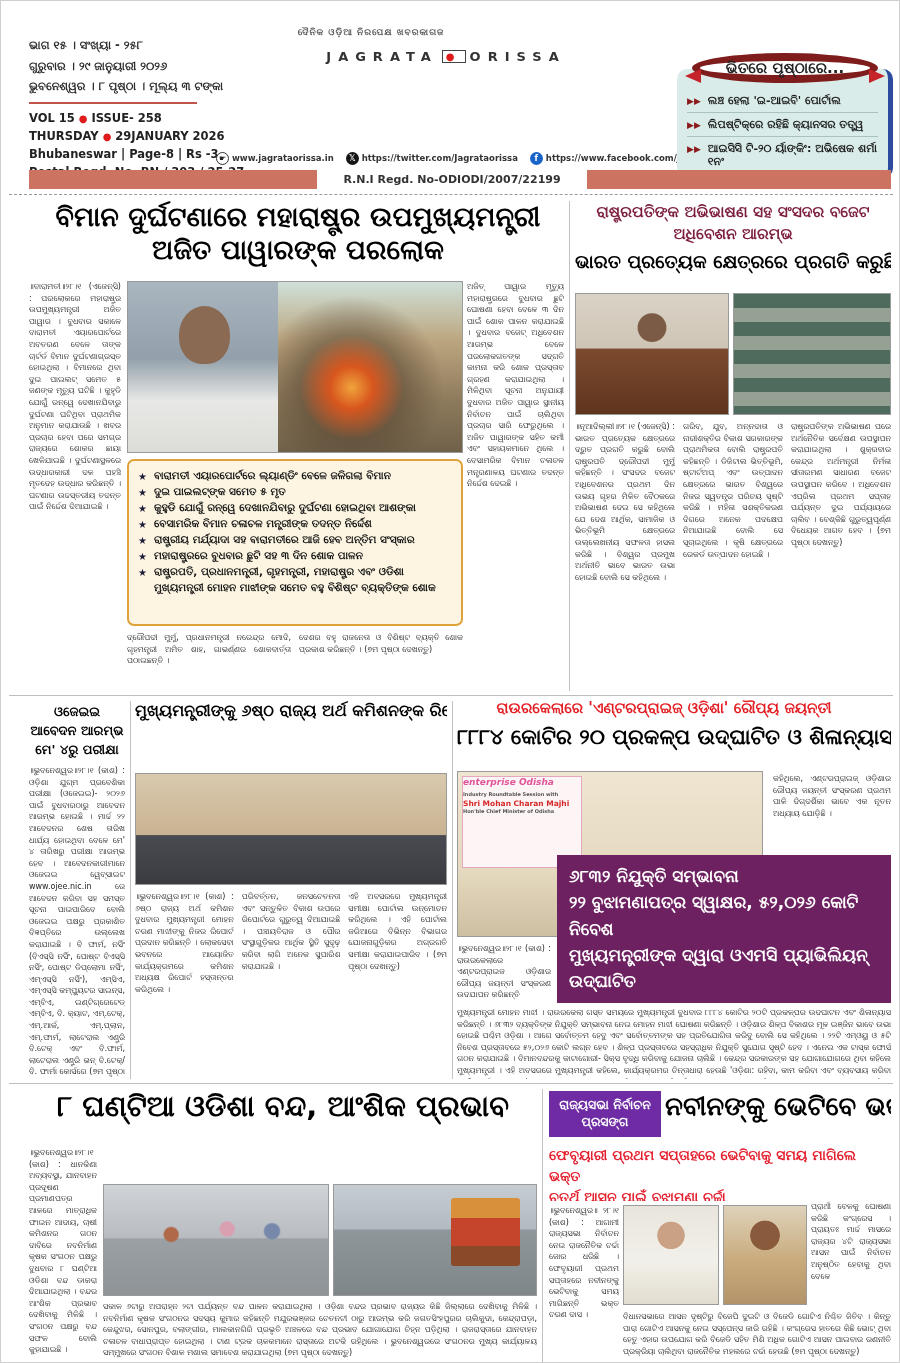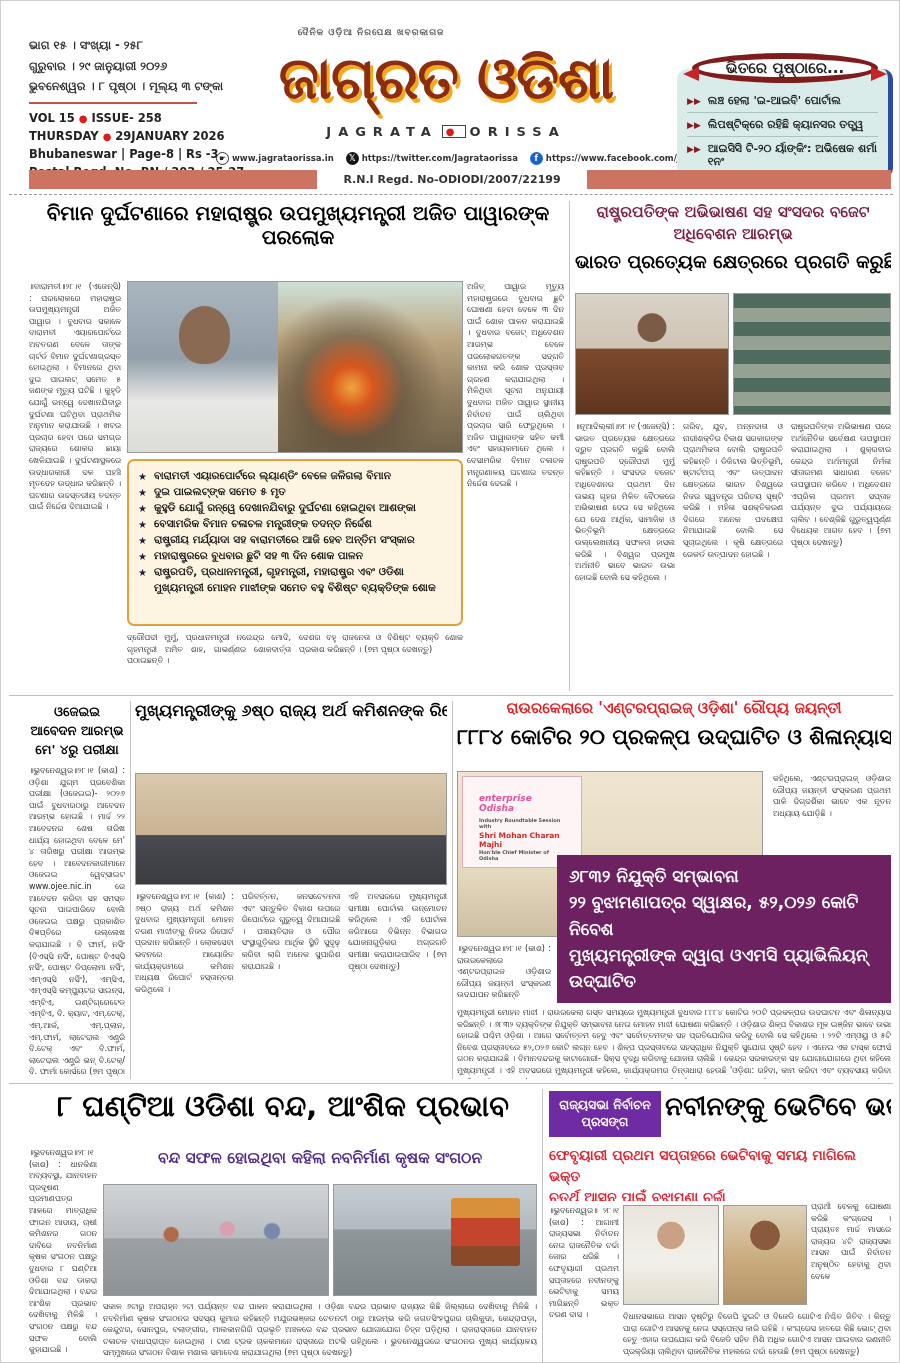--- a/index.html
+++ b/index.html
@@ -19,21 +19,21 @@
   .mh-div{width:168px;border-top:2px solid #c0544a;margin:5px 0 6px}
   .mh-eng{font-size:11.5px;font-weight:bold;color:#222;line-height:1.55;white-space:nowrap}
   .reddot{color:#e01b1b;font-size:10px;padding:0 4px}
   .logo{font-size:58px;font-weight:800;color:#8c2d12;letter-spacing:-1px;line-height:1.3;white-space:nowrap;text-shadow:3px 4px 0 #f4a81d}
   .logo-sub{font-size:13px;font-weight:bold;letter-spacing:7px;color:#333;white-space:nowrap}
   .logo-dot{display:inline-block;border:1px solid #444;background:#fff;color:#e01b1b;font-size:10px;padding:0 3px;margin:0 4px;vertical-align:1px}
   .soc-row{font-size:8.5px;font-weight:bold;color:#333;white-space:nowrap}
   .soc-ic{display:inline-flex;width:13px;height:13px;border-radius:50%;align-items:center;justify-content:center;font-size:8px;color:#fff;vertical-align:middle;margin:0 3px 0 9px}
   .ic-x{background:#151515}.ic-f{background:#1a64c8}
   .ic-hand{background:#fff;color:#222;border:1px solid #333}
-  .eye{position:relative;width:186px;height:30px;margin:0 auto;background:#fff;border:6px solid #7f1d1d;border-radius:50%;display:flex;align-items:center;justify-content:center;font-weight:bold;font-size:15px;color:#222;z-index:2}
+  .eye{position:relative;width:186px;height:30px;margin:0 auto;background:#fff;border:8px solid #7f1d1d;border-radius:50%;display:flex;align-items:center;justify-content:center;font-weight:bold;font-size:15px;color:#222;z-index:2}
   .eye::before,.eye::after{content:"";position:absolute;top:8px;border:7px solid transparent}
   .eye::before{left:-22px;border-right:16px solid #c5242b}
   .eye::after{right:-22px;border-left:16px solid #c5242b}
   .inside-box{margin-top:-14px;padding:20px 10px 5px;background:#d9ecea;border-radius:10px;border-right:5px solid #2c4a9e}
   .in-item{display:flex;gap:7px;font-size:11px;font-weight:bold;color:#1d1d1d;padding:5px 0;align-items:baseline}
   .in-item + .in-item{border-top:1px solid #a9c2bf}
   .fwd{color:#8a1a1a;font-size:9px;flex:0 0 auto}
   .strip{position:absolute;height:19px;background:#cc7361}
   .rni{font-size:11px;font-weight:bold;color:#333;white-space:nowrap}
 
@@ -48,21 +48,21 @@
   
   .photo{position:absolute;border:1px solid #9a9a9a;overflow:hidden}
   .ph-crash{display:flex}
   .ph-crash .pc-l{width:45%;height:100%;background:linear-gradient(180deg,#a9b6c0 0%,#93a0ab 45%,#e8e8e6 70%,#dcdcd8 100%);position:relative}
   .ph-crash .pc-l::before{content:"";position:absolute;left:34%;top:14%;width:34%;height:34%;border-radius:50% 50% 45% 45%;background:#8a6a52}
   .ph-crash .pc-r{width:55%;height:100%;background:radial-gradient(circle at 40% 62%,#f0a43c 0%,#d8561e 14%,rgba(90,70,50,.55) 34%,rgba(0,0,0,0) 60%),linear-gradient(180deg,#cfe0d8 0%,#bba57e 35%,#8d7a5c 70%,#6f6149 100%)}
   .ph-podium{background:radial-gradient(circle at 50% 28%,#7b5b45 0%,#7b5b45 12%,rgba(0,0,0,0) 13%),linear-gradient(180deg,#d9d2c6 0%,#cfc5b5 45%,#7c4a2e 46%,#5f351e 100%)}
   .ph-parl{background:repeating-linear-gradient(180deg,#4e6b5d 0 14px,#94a193 14px 28px),linear-gradient(180deg,#cfd6c9,#9aa895)}
   .ph-finance{background:linear-gradient(180deg,#d9c9ae 0%,#c9b392 55%,#4a4a52 56%,#3b3b42 100%)}
   .ph-ent{background:linear-gradient(180deg,#efe6d2 0%,#e5d9bf 60%,#cdbfa2 100%)}
-  .banner{position:absolute;left:4px;top:4px;width:120px;height:92px;background:#fdf4f6;border:1px solid #e4a7bc;padding:16px;overflow:hidden}
+  .banner{position:absolute;left:4px;top:4px;width:120px;height:92px;background:#fdf4f6;border:1px solid #e4a7bc;padding:0;overflow:hidden}
   .banner .b1{font-size:9px;font-weight:800;color:#e0559a;font-style:italic}
   .banner .b2{font-size:5px;color:#555;margin-top:4px;font-weight:bold}
   .banner .b3{font-size:7.5px;font-weight:800;color:#d62828;margin-top:2px}
   .banner .b4{font-size:5px;color:#555;font-weight:bold}
   .ph-protest{background:radial-gradient(circle at 30% 45%,#b06a4a 0 4%,rgba(0,0,0,0) 5%),radial-gradient(circle at 55% 40%,#d8a0b0 0 5%,rgba(0,0,0,0) 6%),radial-gradient(circle at 75% 42%,#7788aa 0 4%,rgba(0,0,0,0) 5%),linear-gradient(180deg,#cfd4d8 0%,#b8bcc0 48%,#9aa0a4 49%,#8d9396 100%)}
   .ph-trucks{background:linear-gradient(180deg,#c6cdd2 0%,#b2bac0 40%,#8f979c 41%,#7e8689 100%)}
   .ph-trucks::before{content:"";position:absolute;right:8%;top:12%;width:34%;height:62%;background:linear-gradient(180deg,#d9903a 0 30%,#c4452c 30% 70%,#8a4a2a 70%);border-radius:3px}
   .ph-naveen{background:radial-gradient(circle at 50% 30%,#caa184 0 16%,rgba(0,0,0,0) 17%),linear-gradient(180deg,#e9e5dc 0%,#f2f0ea 55%,#e2ddd0 100%)}
   .ph-man2{background:radial-gradient(circle at 50% 30%,#8a5a3c 0 18%,rgba(0,0,0,0) 19%),linear-gradient(180deg,#ded2ba 0%,#c9ab7d 55%,#b3946a 100%)}
 
@@ -88,21 +88,20 @@
     <div class="mh-odia">ଗୁରୁବାର ।  ୨୯ ଜାନୁୟାରୀ ୨୦୨୬</div>
     <div class="mh-odia">ଭୁବନେଶ୍ୱର । ୮ ପୃଷ୍ଠା । ମୂଲ୍ୟ ୩ ଟଙ୍କା</div>
     <div class="mh-div"></div>
     <div class="mh-eng"><span>VOL 15</span><span class="reddot">●</span><span>ISSUE- 258</span></div>
     <div class="mh-eng"><span>THURSDAY</span><span class="reddot">●</span><span>29JANUARY 2026</span></div>
     <div class="mh-eng">Bhubaneswar   |   Page-8  |  Rs -3</div>
     <div class="mh-eng">Postal Regd. No. BN / 303 / 25-27</div>
   </div>
 
   <div class="abs ctr" style="left:225px;top:40px;width:440px">
-    <div class="logo">ଜାଗ୍ରତ ଓଡିଶା</div>
     <div class="logo-sub" style="margin-top:8px"><span>JAGRATA</span><span class="logo-dot">●</span><span>ORISSA</span></div>
   </div>
 
   <div class="abs ctr soc-row" style="left:215px;top:151px;width:460px">
     <span class="soc-ic ic-hand" style="margin-left:0">☛</span><span>www.jagrataorissa.in</span>
     <span class="soc-ic ic-x">𝕏</span><span>https://twitter.com/Jagrataorissa</span>
     <span class="soc-ic ic-f">f</span><span>https://www.facebook.com/Jagrataorissa</span>
   </div>
 
   <div class="abs" style="left:676px;top:52px;width:216px">
@@ -121,21 +120,21 @@
           <span>ଆଇସିସି ଟି-୨୦ ର୍ୟାଙ୍କିଂ: ଅଭିଷେକ ଶର୍ମା ୧ନଂ</span>
         </div>
     </div>
   </div>
 
   <div class="strip" style="left:28px;top:169px;width:288px"></div>
   <div class="abs ctr rni" style="left:320px;top:172px;width:262px">R.N.I Regd. No-ODIODI/2007/22199</div>
   <div class="strip" style="left:586px;top:169px;width:304px"></div>
   <div class="dashed" style="left:8px;top:193px;width:884px"></div>
 
-  <div class="abs ctr h-main" style="left:28px;top:200px;width:538px;height:66px;font-size:20px;overflow:hidden">ବିମାନ ଦୁର୍ଘଟଣାରେ ମହାରାଷ୍ଟ୍ର ଉପମୁଖ୍ୟମନ୍ତ୍ରୀ ଅଜିତ ପାୱାରଙ୍କ ପରଲୋକ</div>
+  <div class="abs ctr h-main" style="left:28px;top:200px;width:538px;height:66px;font-size:27px;overflow:hidden">ବିମାନ ଦୁର୍ଘଟଣାରେ ମହାରାଷ୍ଟ୍ର ଉପମୁଖ୍ୟମନ୍ତ୍ରୀ ଅଜିତ ପାୱାରଙ୍କ ପରଲୋକ</div>
 
   <div class="abs body-text" style="left:28px;top:280px;width:92px;height:408px">॥ବାରାମତୀ॥୨୮।୧ (ଏଜେନ୍ସି) : ପରଲୋକରେ ମହାରାଷ୍ଟ୍ର ଉପମୁଖ୍ୟମନ୍ତ୍ରୀ ଅଜିତ ପାୱାର । ବୁଧବାର ସକାଳେ ବାରାମତୀ ଏୟାରପୋର୍ଟରେ ଅବତରଣ ବେଳେ ତାଙ୍କ ଚାର୍ଟର୍ଡ ବିମାନ ଦୁର୍ଘଟଣାଗ୍ରସ୍ତ ହୋଇଥିଲା । ବିମାନରେ ଥିବା ଦୁଇ ପାଇଲଟ୍ ସମେତ ୫ ଜଣଙ୍କ ମୃତ୍ୟୁ ଘଟିଛି । କୁହୁଡି ଯୋଗୁଁ ରନ୍‌ୱେ ଦେଖାନଯିବାରୁ ଦୁର୍ଘଟଣା ଘଟିଥିବା ପ୍ରାଥମିକ ଅନୁମାନ କରାଯାଉଛି । ଖବର ପ୍ରଚାର ହେବା ପରେ ସମଗ୍ର ରାଜ୍ୟରେ ଶୋକର ଛାୟା ଖେଳିଯାଇଛି । ଦୁର୍ଘଟଣାସ୍ଥଳରେ ଉଦ୍ଧାରକାରୀ ଦଳ ପହଞ୍ଚି ମୃତଦେହ ଉଦ୍ଧାର କରିଛନ୍ତି । ଘଟଣାର ଉଚ୍ଚସ୍ତରୀୟ ତଦନ୍ତ ପାଇଁ ନିର୍ଦ୍ଦେଶ ଦିଆଯାଇଛି ।</div>
 
   <div class="photo ph-crash" style="left:126px;top:280px;width:336px;height:172px">
     <div class="pc-l"></div>
     <div class="pc-r"></div>
   </div>
 
   <div class="bullets" style="left:126px;top:458px;width:336px;height:167px">
     <div class="bullet-li">
@@ -195,21 +194,21 @@
 
   <div class="abs ctr h-main" style="left:134px;top:700px;width:312px;height:34px;font-size:16px;white-space:nowrap;overflow:hidden">ମୁଖ୍ୟମନ୍ତ୍ରୀଙ୍କୁ ୬ଷ୍ଠ ରାଜ୍ୟ ଅର୍ଥ କମିଶନଙ୍କ ରିପୋର୍ଟ ପ୍ରଦାନ</div>
   <div class="photo ph-finance" style="left:134px;top:772px;width:312px;height:112px"></div>
   <div class="abs" style="left:134px;top:890px;width:312px;height:188px;display:flex;gap:8px">
     <div class="body-text" style="flex:1;height:188px">॥ଭୁବନେଶ୍ୱର॥୨୮।୧ (କାଶ) : ୬ଷ୍ଠ ରାଜ୍ୟ ଅର୍ଥ କମିଶନ ବୁଧବାର ମୁଖ୍ୟମନ୍ତ୍ରୀ ମୋହନ ଚରଣ ମାଝୀଙ୍କୁ ନିଜର ରିପୋର୍ଟ ପ୍ରଦାନ କରିଛନ୍ତି । ଲୋକସେବା ଭବନରେ ଆୟୋଜିତ କାର୍ଯ୍ୟକ୍ରମରେ କମିଶନ ଅଧ୍ୟକ୍ଷ ରିପୋର୍ଟ ହସ୍ତାନ୍ତର କରିଥିଲେ ।</div>
     <div class="body-text" style="flex:1;height:188px">ପରିବର୍ତ୍ତନ, ଜନସଚେତନତା ଏବଂ ସନ୍ତୁଳିତ ବିକାଶ ଉପରେ ରିପୋର୍ଟରେ ଗୁରୁତ୍ୱ ଦିଆଯାଇଛି । ପଞ୍ଚାୟତିରାଜ ଓ ପୌର ସଂସ୍ଥାଗୁଡ଼ିକର ଆର୍ଥିକ ସ୍ଥିତି ସୁଦୃଢ଼ କରିବା ଲାଗି ଅନେକ ସୁପାରିଶ କରାଯାଇଛି ।</div>
     <div class="body-text" style="flex:1;height:188px">ଏହି ଅବସରରେ ମୁଖ୍ୟମନ୍ତ୍ରୀ ସମୀକ୍ଷା ପୋର୍ଟାଲ ଉନ୍ମୋଚନ କରିଥିଲେ । ଏହି ପୋର୍ଟାଲ ଜରିଆରେ ବିଭିନ୍ନ ବିଭାଗର ଯୋଜନାଗୁଡ଼ିକର ଅଗ୍ରଗତି ସମୀକ୍ଷା କରାଯାଇପାରିବ । (୭ମ ପୃଷ୍ଠା ଦେଖନ୍ତୁ)</div>
   </div>
   <div class="vline" style="left:451px;top:700px;height:378px"></div>
 
-  <div class="abs ctr kicker-red" style="left:456px;top:698px;width:434px;height:26px;overflow:hidden">ରାଉରକେଲାରେ 'ଏଣ୍ଟରପ୍ରାଇଜ୍ ଓଡ଼ିଶା' ରୌପ୍ୟ ଜୟନ୍ତୀ</div>
+  <div class="abs ctr kicker-red" style="left:446px;top:698px;width:434px;height:26px;overflow:hidden">ରାଉରକେଲାରେ 'ଏଣ୍ଟରପ୍ରାଇଜ୍ ଓଡ଼ିଶା' ରୌପ୍ୟ ଜୟନ୍ତୀ</div>
   <div class="abs ctr h-main" style="left:456px;top:724px;width:434px;height:42px;font-size:21px;white-space:nowrap;overflow:hidden">୮୮୮୪ କୋଟିର ୨୦ ପ୍ରକଳ୍ପ ଉଦ୍‌ଘାଟିତ ଓ ଶିଳାନ୍ୟାସ</div>
 
   <div class="abs" style="left:456px;top:770px;width:434px;height:232px">
     <div class="photo ph-ent" style="left:0;top:0;width:306px;height:166px">
       <div class="banner">
         <div class="b1">enterprise Odisha</div>
         <div class="b2">Industry Roundtable Session with</div>
         <div class="b3">Shri Mohan Charan Majhi</div>
         <div class="b4">Hon'ble Chief Minister of Odisha</div>
       </div>
@@ -222,21 +221,20 @@
     </div>
     <div class="abs body-text" style="left:0;top:172px;width:94px;height:60px">॥ଭୁବନେଶ୍ୱର॥୨୮।୧ (କାଶ) : ରାଉରକେଲାରେ ଏଣ୍ଟରପ୍ରାଇଜ ଓଡ଼ିଶାର ରୌପ୍ୟ ଜୟନ୍ତୀ ସଂସ୍କରଣ ଉଦଯାପନ କରିଛନ୍ତି</div>
   </div>
 
   <div class="abs body-text cols-4" style="left:456px;top:1006px;width:434px;height:72px">ମୁଖ୍ୟମନ୍ତ୍ରୀ ମୋହନ ମାଝୀ । ରାଉରକେଲା ଗସ୍ତ ସମୟରେ ମୁଖ୍ୟମନ୍ତ୍ରୀ ବୁଧବାର ୮୮୮୪ କୋଟିର ୨୦ଟି ପ୍ରକଳ୍ପର ଉଦଘାଟନ ଏବଂ ଶିଳାନ୍ୟାସ କରିଛନ୍ତି । ୬୮୩୨ ବ୍ୟକ୍ତିଙ୍କ ନିଯୁକ୍ତି ସମ୍ଭାବନା ନେଇ ମୋହନ ମାଝୀ ଘୋଷଣା କରିଛନ୍ତି । ଓଡ଼ିଶାର ଶିଳ୍ପ ବିକାଶର ମୂଳ ଇଞ୍ଜିନ ଭାବେ ଉଭା ହୋଇଛି ପଶ୍ଚିମ ଓଡ଼ିଶା । ଆଗେ ସର୍ବୋତ୍ତମ ହେବୁ ଏବଂ ସର୍ବୋତ୍ତମଙ୍କ ସହ ପ୍ରତିଯୋଗିତା କରିବୁ ବୋଲି ସେ କହିଥିଲେ । ୨୨ଟି ଏମ୍ଓୟୁ ଓ ୫ଟି ନିବେଶ ପ୍ରସ୍ତାବରେ ୫୨,୦୨୬ କୋଟି ଲଗ୍ନ ହେବ । ଶିଳ୍ପ ପ୍ରସ୍ତାବରେ ସହସ୍ରାଧିକ ନିଯୁକ୍ତି ସୁଯୋଗ ସୃଷ୍ଟି ହେବ । ଏନେଇ ଏକ ଟାସ୍କ ଫୋର୍ସ ଗଠନ କରାଯାଇଛି । ବିମାନବନ୍ଦରକୁ କାଟାଗୋରୀ- ସିକ୍ସ ବୃଦ୍ଧି କରିବାକୁ ଯୋଜନା ଚାଲିଛି । କେନ୍ଦ୍ର ସରକାରଙ୍କ ସହ ଯୋଗାଯୋଗରେ ଥିବା କହିଲେ ମୁଖ୍ୟମନ୍ତ୍ରୀ । ଏହି ଅବସରରେ ମୁଖ୍ୟମନ୍ତ୍ରୀ କହିଲେ, କାର୍ଯ୍ୟକ୍ରମର ଚିନ୍ତାଧାରା ହେଉଛି 'ଓଡ଼ିଶା: ରହିବା, କାମ କରିବା ଏବଂ ବ୍ୟବସାୟ କରିବା ପାଇଁ ସର୍ବୋତ୍ତମ ସ୍ଥାନ' । ଏହା ଆମର ନବୀକରଣ ଦୃଷ୍ଟିକୋଣକୁ ପ୍ରତିଫଳିତ କରେ ଯେ ପାଇକ ପରିବୃଦ୍ଧି ଚାଳକର ଉନ୍ନତ ରୂପରେଖା (୭ମ ପୃଷ୍ଠା ଦେଖନ୍ତୁ)</div>
 
   <div class="hline" style="left:8px;top:1082px;width:884px"></div>
 
   <div class="abs ctr h-main" style="left:28px;top:1088px;width:508px;height:52px;font-size:29px;white-space:nowrap;overflow:hidden">୮ ଘଣ୍ଟିଆ ଓଡିଶା ବନ୍ଦ, ଆଂଶିକ ପ୍ରଭାବ</div>
   <div class="abs body-text" style="left:28px;top:1146px;width:68px;height:215px">॥ଭୁବନେଶ୍ୱର॥୨୮।୧ (କାଶ) : ଧାନକିଣା ଅବ୍ୟବସ୍ଥା, ଯାନବାହନ ପ୍ରଦୂଷଣ ପ୍ରମାଣପତ୍ର ଆଳରେ ମାତ୍ରାଧିକ ଫାଇନ ଆଦାୟ, ଚାଷୀ କମିଶନର ଗଠନ ଦାବିରେ ନବନିର୍ମାଣ କୃଷକ ସଂଗଠନ ପକ୍ଷରୁ ବୁଧବାର ୮ ଘଣ୍ଟିଆ ଓଡିଶା ବନ୍ଦ ଡାକରା ଦିଆଯାଇଥିଲା । ବନ୍ଦର ଆଂଶିକ ପ୍ରଭାବ ଦେଖିବାକୁ ମିଳିଛି । ସଂଗଠନ ପକ୍ଷରୁ ବନ୍ଦ ସଫଳ ବୋଲି କୁହାଯାଇଛି ।</div>
-  <div class="abs ctr sub-purple" style="left:102px;top:1148px;width:434px;height:30px;overflow:hidden">ବନ୍ଦ ସଫଳ ହୋଇଥିବା କହିଲା ନବନିର୍ମାଣ କୃଷକ ସଂଗଠନ</div>
   <div class="photo ph-protest" style="left:102px;top:1183px;width:226px;height:112px"></div>
   <div class="photo ph-trucks" style="left:332px;top:1183px;width:204px;height:112px"></div>
   <div class="abs body-text cols-4" style="left:102px;top:1300px;width:434px;height:61px">ସକାଳ ୬ଟାରୁ ଅପରାହ୍ନ ୨ଟା ପର୍ଯ୍ୟନ୍ତ ବନ୍ଦ ପାଳନ କରାଯାଇଥିଲା । ଓଡ଼ିଶା ବନ୍ଦର ପ୍ରଭାବ ରାଜ୍ୟର କିଛି ଜିଲ୍ଲାରେ ଦେଖିବାକୁ ମିଳିଛି । ନବନିର୍ମାଣ କୃଷକ ସଂଗଠନର ସଦସ୍ୟ କୁମାର କହିଛନ୍ତି ମଯୁରଭଞ୍ଜର ଚେତନଟୀ ଠାରୁ ଆରମ୍ଭ କରି ଜଗତସିଂହପୁରର ଚାଲିକୁଦା, କେନ୍ଦ୍ରାପଡ଼ା, କେନ୍ଦୁଝର, ସୋନପୁର, ବଲାଙ୍ଗୀର, ମାଲକାନଗିରି ପ୍ରଭୃତି ଅଞ୍ଚଳରେ ବନ୍ଦ ପ୍ରଭାବ ଯୋଗାଯୋଗ ଚିହ୍ନ ପଡ଼ିଥିଲା । ରାଜରାସ୍ତାରେ ଯାନବାହନ ଚଳାଚଳ ବାଧାପ୍ରାପ୍ତ ହୋଇଥିଲା । ଟାଣ ଟ୍ରକ ଚାଳକମାନେ ରାସ୍ତାରେ ଅଟକି ରହିଥିଲେ । ଭୁବନେଶ୍ୱରରେ ସଂଗଠନର ମୁଖ୍ୟ କାର୍ଯ୍ୟାଳୟ ସମ୍ମୁଖରେ ସଂଗଠନ ବିଶାଳ ମଶାଲ ସମାବେଶ କରାଯାଇଥିଲା (୭ମ ପୃଷ୍ଠା ଦେଖନ୍ତୁ)</div>
 
   <div class="vline" style="left:541px;top:1088px;height:273px"></div>
 
   <div class="label-purple abs" style="left:548px;top:1090px;width:112px;height:46px">ରାଜ୍ୟସଭା ନିର୍ବାଚନ ପ୍ରସଙ୍ଗ</div>
   <div class="abs ctr h-main" style="left:664px;top:1090px;width:226px;height:48px;font-size:26px;white-space:nowrap;overflow:hidden">ନବୀନଙ୍କୁ ଭେଟିବେ ଭକ୍ତ</div>
   <div class="abs sub-red" style="left:548px;top:1144px;width:342px;height:56px;overflow:hidden">
     <div>ଫେବୃୟାରୀ ପ୍ରଥମ ସପ୍ତାହରେ ଭେଟିବାକୁ ସମୟ ମାଗିଲେ ଭକ୍ତ</div>

